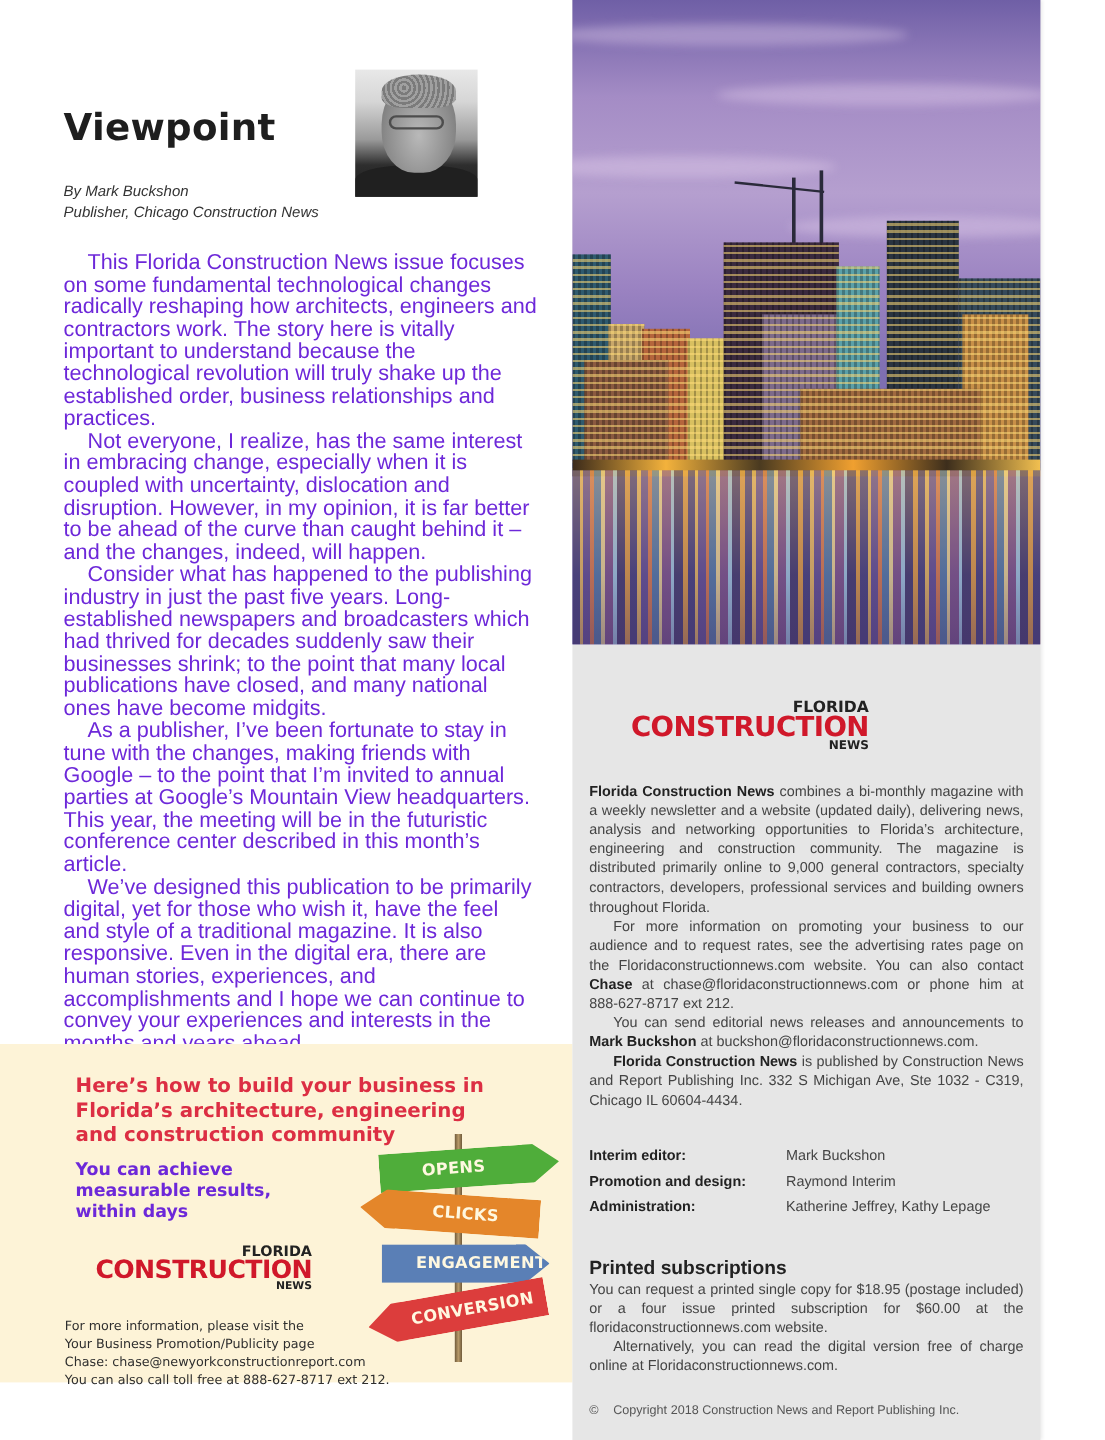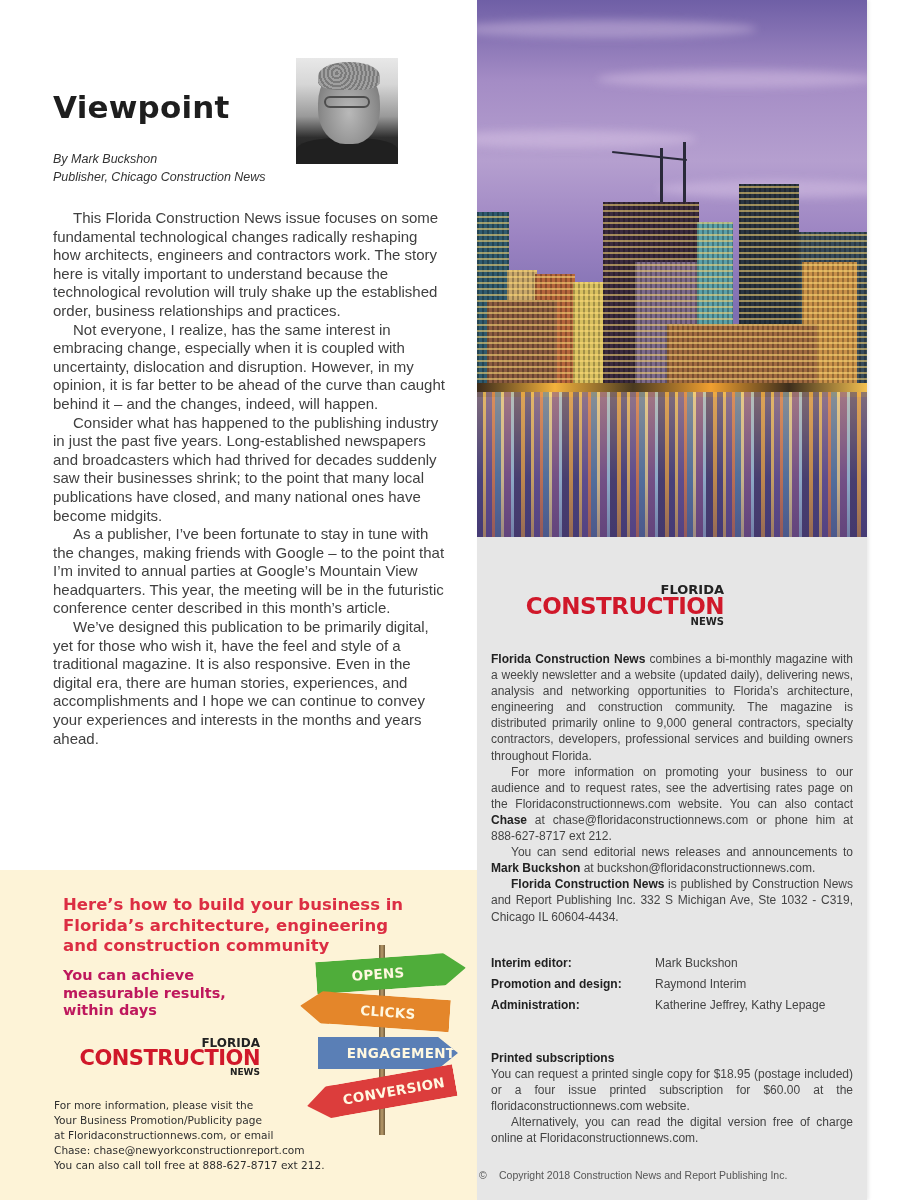--- a/index.html
+++ b/index.html
@@ -34,21 +34,21 @@
   .photo .shirt {
     position: absolute; left: 0; top: 80px; width: 102px; height: 30px;
     background: #202020; border-radius: 40% 40% 0 0;
   }
   .byline {
     position: absolute; left: 53px; top: 150px;
     font-style: italic; font-size: 12.5px; line-height: 18px; color: #333;
   }
   .article {
     position: absolute; left: 53px; top: 209px; width: 396px;
-    font-size: 15px; line-height: 18.6px; color: #404040;
+    font-size: 18px; line-height: 18.6px; color: #6d28d9;
   }
   .article p { text-indent: 20px; }
 
   
   .rightcol {
     position: absolute; left: 477px; top: 0; width: 390px; height: 1200px;
     background: #e6e6e6;
     box-shadow: 2px 0 3px rgba(0,0,0,0.08);
   }
   .city {
@@ -106,42 +106,42 @@
     position: absolute; left: 14px; top: 953px; width: 362px;
     font-size: 12px; line-height: 21px; color: #444;
   }
   .staff .row { display: flex; }
   .staff .k { width: 164px; font-weight: bold; color: #222; }
 
   .subs {
     position: absolute; left: 14px; top: 1050px; width: 362px;
     font-size: 12px; line-height: 16.1px; color: #444; text-align: justify;
   }
-  .subs h4 { font-size: 12px; color: #222; font-weight: bold; }
+  .subs h4 { font-size: 16px; color: #222; font-weight: bold; }
   .subs p.ind { text-indent: 20px; }
   .copyright {
-    position: absolute; left: 2px; top: 1169px; width: 362px;
+    position: absolute; left: 14px; top: 1169px; width: 362px;
     font-size: 10.5px; color: #555;
   }
   .copyright .sym { display: inline-block; width: 20px; }
 
   
   .promo {
-    position: absolute; left: 0; top: 870px; width: 477px; height: 330px;
+    position: absolute; left: 0; top: 870px; width: 477px; height: 282px;
     background: #fdf3d7;
   }
   .promo h2 {
     position: absolute; left: 63px; top: 25px; width: 350px;
     font-family: "DejaVu Sans", sans-serif; font-weight: bold;
     font-size: 16.5px; line-height: 20.5px; color: #dc2e43;
   }
   .promo h3 {
     position: absolute; left: 63px; top: 97px; width: 200px;
     font-family: "DejaVu Sans", sans-serif; font-weight: bold;
-    font-size: 14.5px; line-height: 17.5px; color: #be185d;
+    font-size: 14.5px; line-height: 17.5px; color: #6d28d9;
   }
   .logo-promo { left: 55px; top: 167px; width: 205px; }
   .logo-promo .l1 { font-size: 12px; }
   .logo-promo .l2 { font-size: 21px; margin-top: -1px; }
   .logo-promo .l3 { font-size: 9px; margin-top: -1px; margin-left: 12px; }
   .promo .info {
     position: absolute; left: 54px; top: 228px; width: 300px;
     font-family: "DejaVu Sans", sans-serif; font-size: 10.6px; line-height: 15px; color: #2e2e2e;
   }
 
@@ -199,21 +199,20 @@
 
   <div class="logo logo-promo">
     <span class="l1">FLORIDA</span>
     <span class="l2">CONSTRUCTION</span>
     <span class="l3">NEWS</span>
   </div>
 
   <div class="info">
     <div>For more information, please visit the</div>
     <div>Your Business Promotion/Publicity page</div>
-    <div>at Floridaconstructionnews.com, or email</div>
     <div>Chase: chase@newyorkconstructionreport.com</div>
     <div>You can also call toll free at 888-627-8717 ext 212.</div>
   </div>
 
   <div class="sign">
     <div class="post"></div>
     <div class="arrow arrow-right a1">OPENS</div>
     <div class="arrow arrow-left a2">CLICKS</div>
     <div class="arrow arrow-right a3">ENGAGEMENT</div>
     <div class="arrow arrow-left a4">CONVERSION</div>

